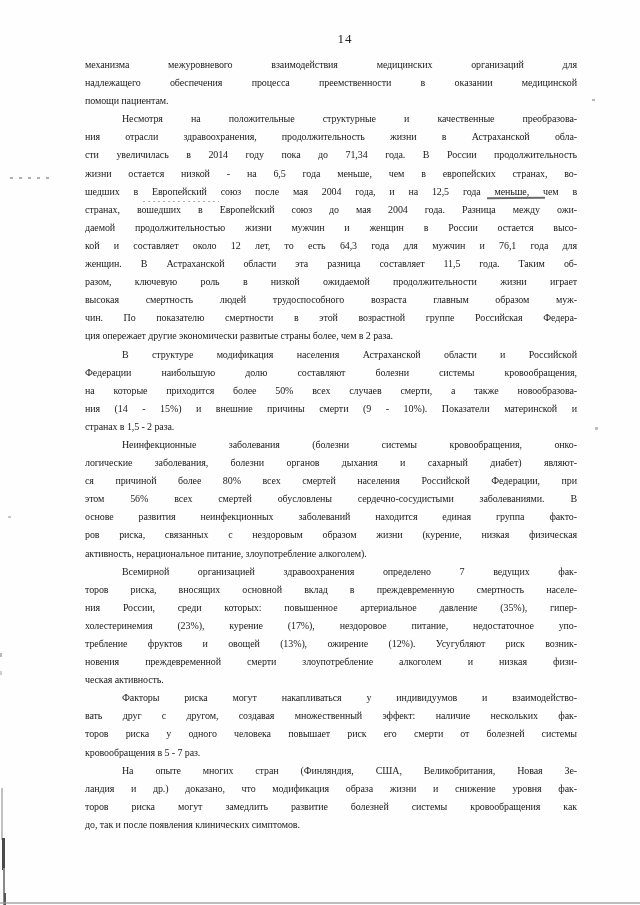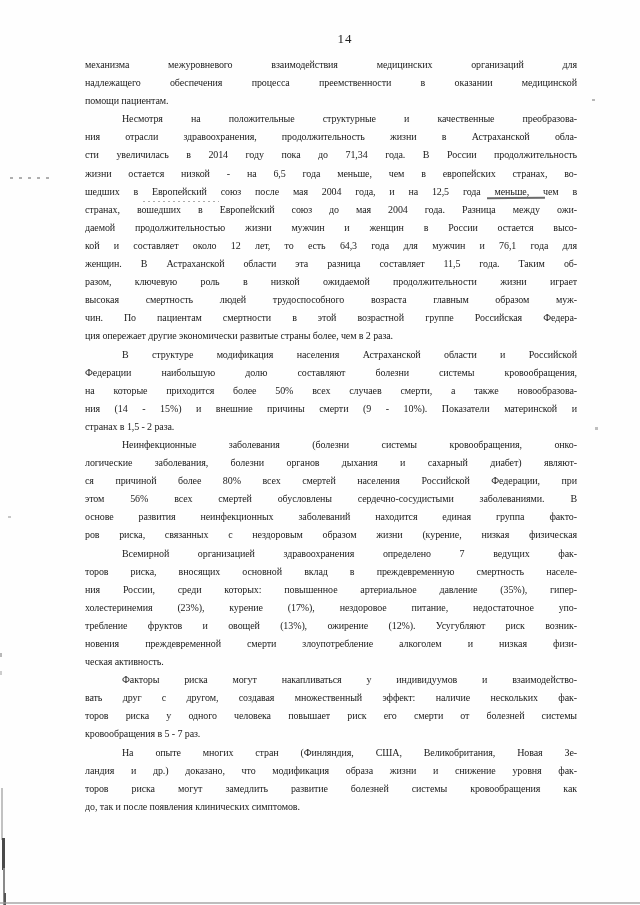--- a/index.html
+++ b/index.html
@@ -93,39 +93,40 @@
       <div class="ln">ния отрасли здравоохранения, продолжительность жизни в Астраханской обла-</div>
       <div class="ln">сти увеличилась в 2014 году пока до 71,34 года. В России продолжительность</div>
       <div class="ln">жизни остается низкой - на 6,5 года меньше, чем в европейских странах, во-</div>
       <div class="ln">шедших в Европейский союз после мая 2004 года, и на 12,5 года меньше, чем в</div>
       <div class="ln">странах, вошедших в Европейский союз до мая 2004 года. Разница между ожи-</div>
       <div class="ln">даемой продолжительностью жизни мужчин и женщин в России остается высо-</div>
       <div class="ln">кой и составляет около 12 лет, то есть 64,3 года для мужчин и 76,1 года для</div>
       <div class="ln">женщин. В Астраханской области эта разница составляет 11,5 года. Таким об-</div>
       <div class="ln">разом, ключевую роль в низкой ожидаемой продолжительности жизни играет</div>
       <div class="ln">высокая смертность людей трудоспособного возраста главным образом муж-</div>
-      <div class="ln">чин. По пациентам смертности в этой возрастной группе Российская Федера-</div>
+      <div class="ln">чин. По показателю смертности в этой возрастной группе Российская Федера-</div>
       <div class="ln end">ция опережает другие экономически развитые страны более, чем в 2 раза.</div>
     </div>
 
     <div class="para">
       <div class="ln ind">В структуре модификация населения Астраханской области и Российской</div>
       <div class="ln">Федерации наибольшую долю составляют болезни системы кровообращения,</div>
       <div class="ln">на которые приходится более 50% всех случаев смерти, а также новообразова-</div>
       <div class="ln">ния (14 - 15%) и внешние причины смерти (9 - 10%). Показатели материнской и</div>
       <div class="ln end">странах в 1,5 - 2 раза.</div>
     </div>
 
     <div class="para">
       <div class="ln ind">Неинфекционные заболевания (болезни системы кровообращения, онко-</div>
       <div class="ln">логические заболевания, болезни органов дыхания и сахарный диабет) являют-</div>
       <div class="ln">ся причиной более 80% всех смертей населения Российской Федерации, при</div>
       <div class="ln">этом 56% всех смертей обусловлены сердечно-сосудистыми заболеваниями. В</div>
       <div class="ln">основе развития неинфекционных заболеваний находится единая группа факто-</div>
       <div class="ln">ров риска, связанных с нездоровым образом жизни (курение, низкая физическая</div>
+      <div class="ln end">активность, нерациональное питание, злоупотребление алкоголем).</div>
     </div>
 
     <div class="para">
       <div class="ln ind">Всемирной организацией здравоохранения определено 7 ведущих фак-</div>
       <div class="ln">торов риска, вносящих основной вклад в преждевременную смертность населе-</div>
       <div class="ln">ния России, среди которых: повышенное артериальное давление (35%), гипер-</div>
       <div class="ln">холестеринемия (23%), курение (17%), нездоровое питание, недостаточное упо-</div>
       <div class="ln">требление фруктов и овощей (13%), ожирение (12%). Усугубляют риск возник-</div>
       <div class="ln">новения преждевременной смерти злоупотребление алкоголем и низкая физи-</div>
       <div class="ln end">ческая активность.</div>

